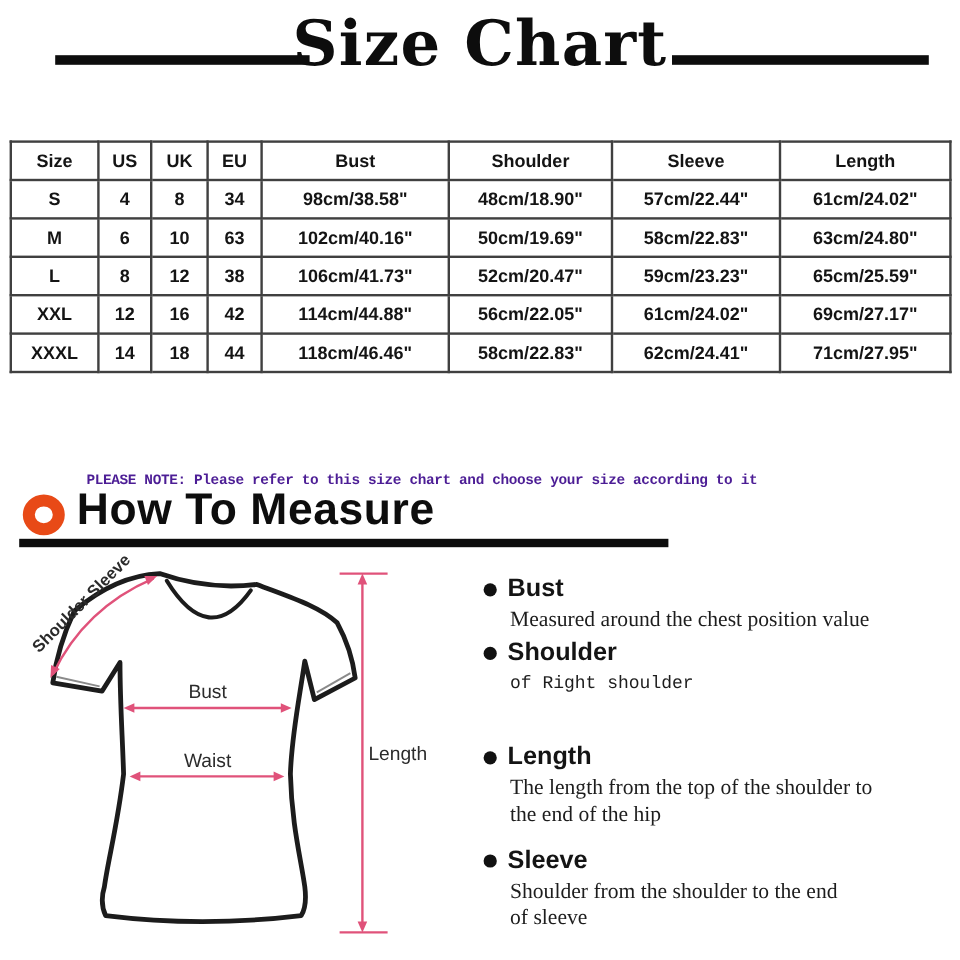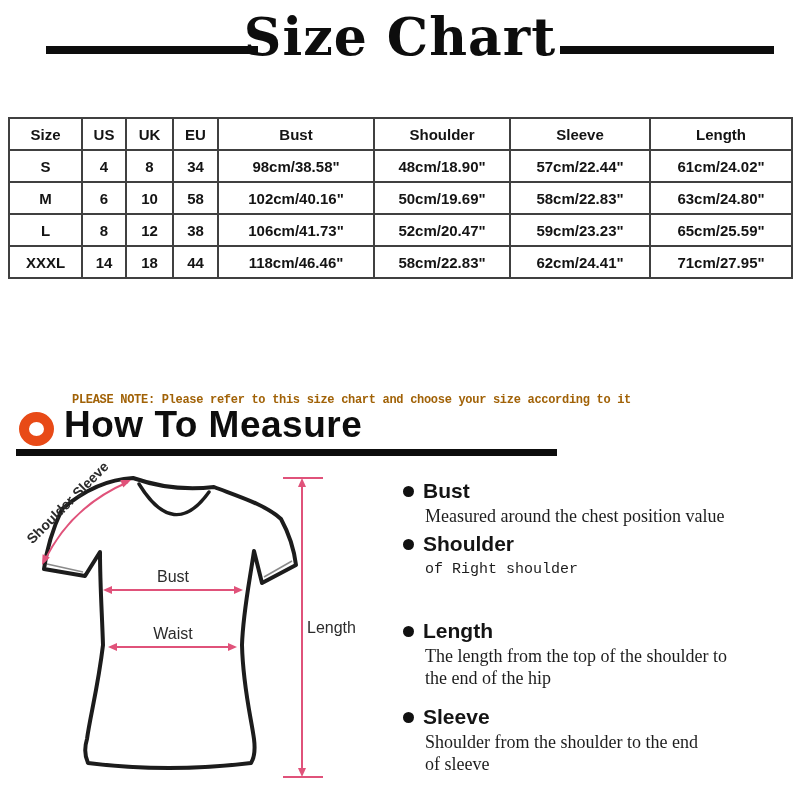--- a/index.html
+++ b/index.html
@@ -105,50 +105,60 @@
           <td>34</td>
           <td>98cm/38.58"</td>
           <td>48cm/18.90"</td>
           <td>57cm/22.44"</td>
           <td>61cm/24.02"</td>
         </tr>
         <tr>
           <td>M</td>
           <td>6</td>
           <td>10</td>
-          <td>58</td>
+          <td>63</td>
           <td>102cm/40.16"</td>
           <td>50cm/19.69"</td>
           <td>58cm/22.83"</td>
           <td>63cm/24.80"</td>
         </tr>
         <tr>
           <td>L</td>
           <td>8</td>
           <td>12</td>
           <td>38</td>
           <td>106cm/41.73"</td>
           <td>52cm/20.47"</td>
           <td>59cm/23.23"</td>
           <td>65cm/25.59"</td>
         </tr>
         <tr>
+          <td>XXL</td>
+          <td>12</td>
+          <td>16</td>
+          <td>42</td>
+          <td>114cm/44.88"</td>
+          <td>56cm/22.05"</td>
+          <td>61cm/24.02"</td>
+          <td>69cm/27.17"</td>
+        </tr>
+        <tr>
           <td>XXXL</td>
           <td>14</td>
           <td>18</td>
           <td>44</td>
           <td>118cm/46.46"</td>
           <td>58cm/22.83"</td>
           <td>62cm/24.41"</td>
           <td>71cm/27.95"</td>
         </tr>
       </tbody>
     </table>
 
-  <p class="note" style="color: #a16207;">PLEASE NOTE: Please refer to this size chart and choose your size according to it</p>
+  <p class="note" style="color: #4c1d95;">PLEASE NOTE: Please refer to this size chart and choose your size according to it</p>
 
   <span class="ring" style="border-color: rgb(232, 74, 23);"></span>
   <h2 class="htm-heading">How To Measure</h2>
   <div class="htm-underline"></div>
 
   <svg class="diagram" viewBox="0 0 400 345">
 
     <g fill="#ffffff" stroke="#1c1c1c" stroke-width="4" stroke-linejoin="round" stroke-linecap="round">
       <path d="M133,23 Q173,37 214,32
                C240,42 266,50 281,64

